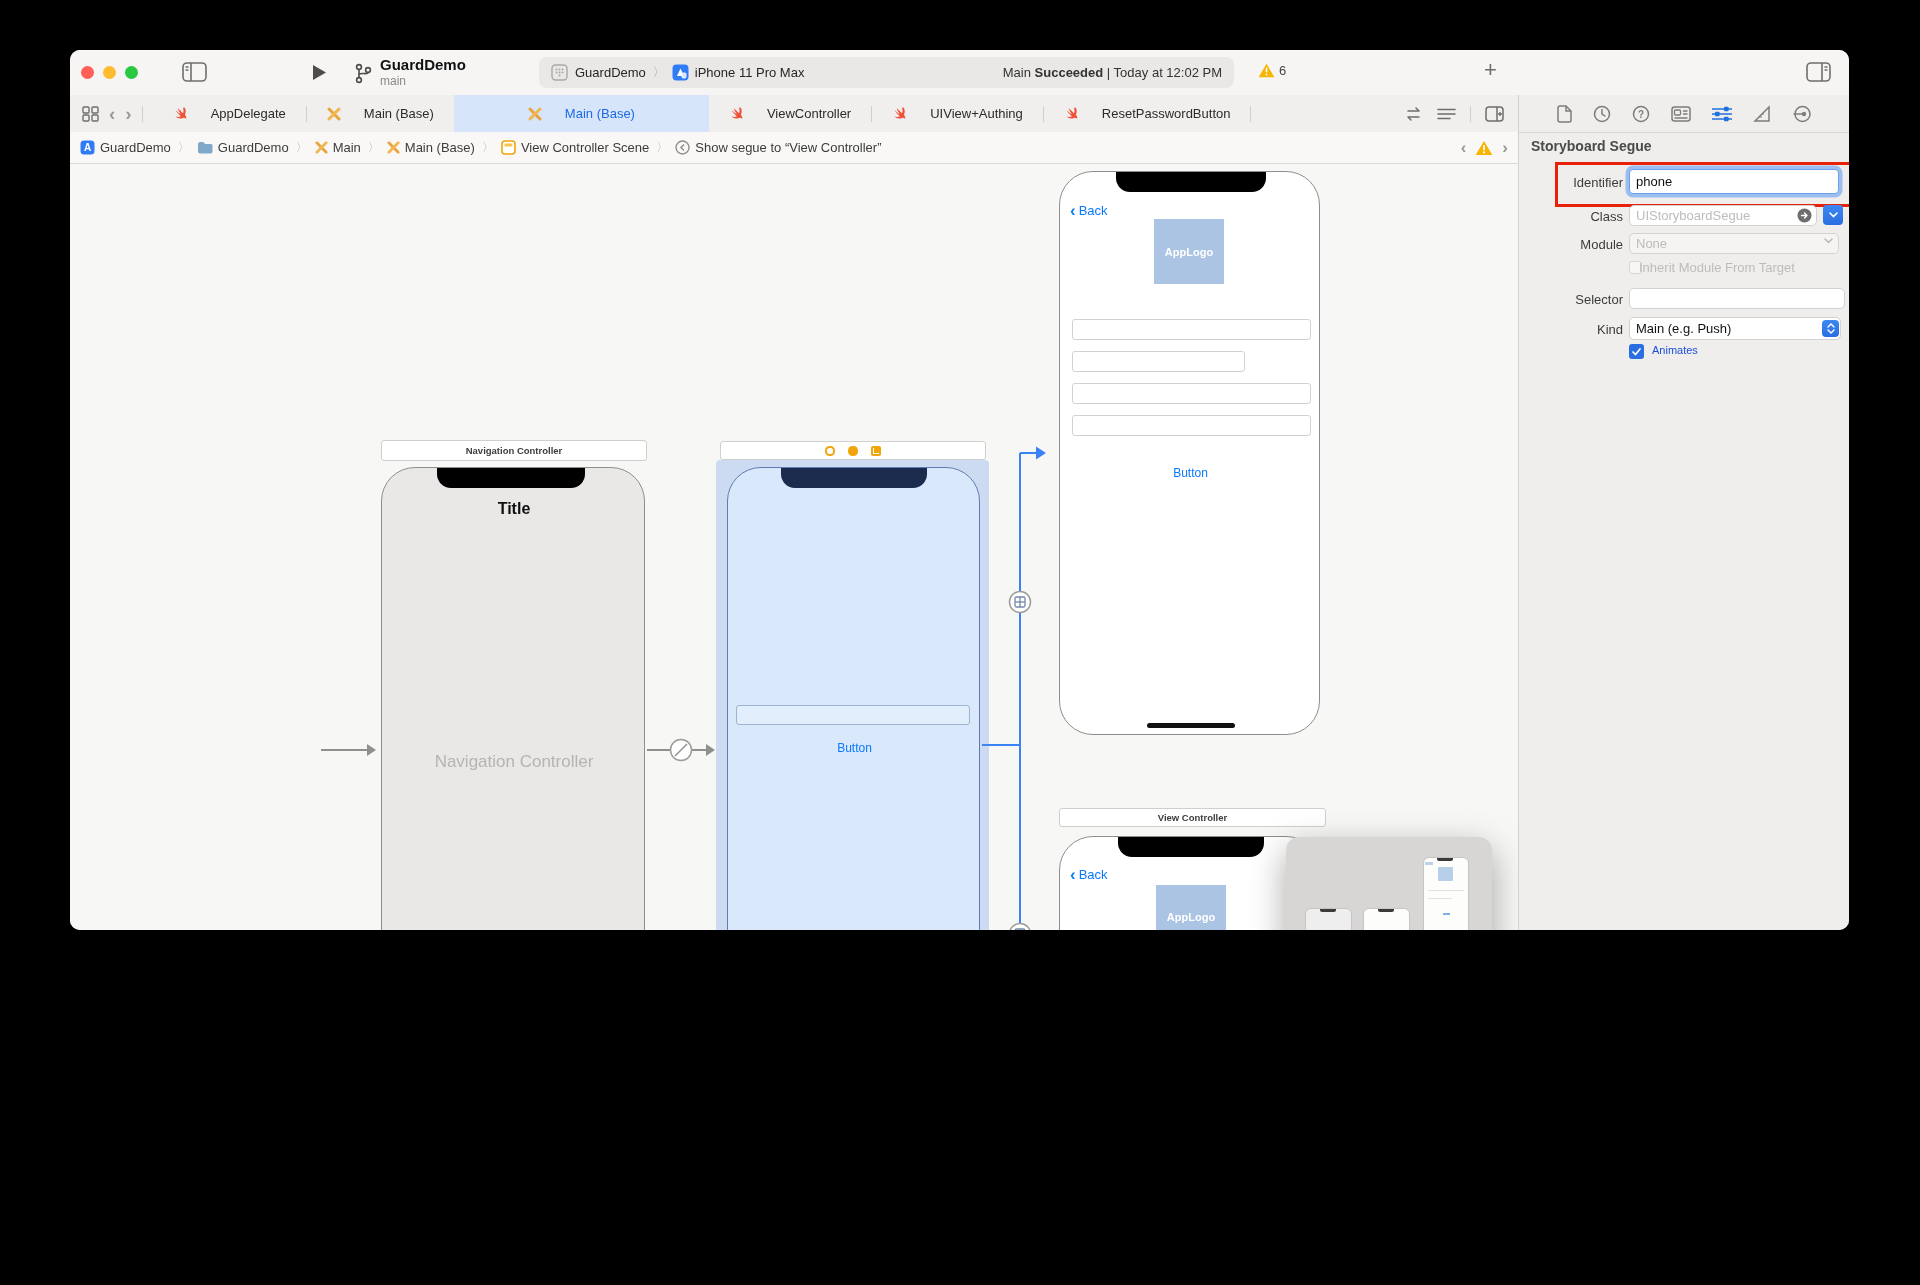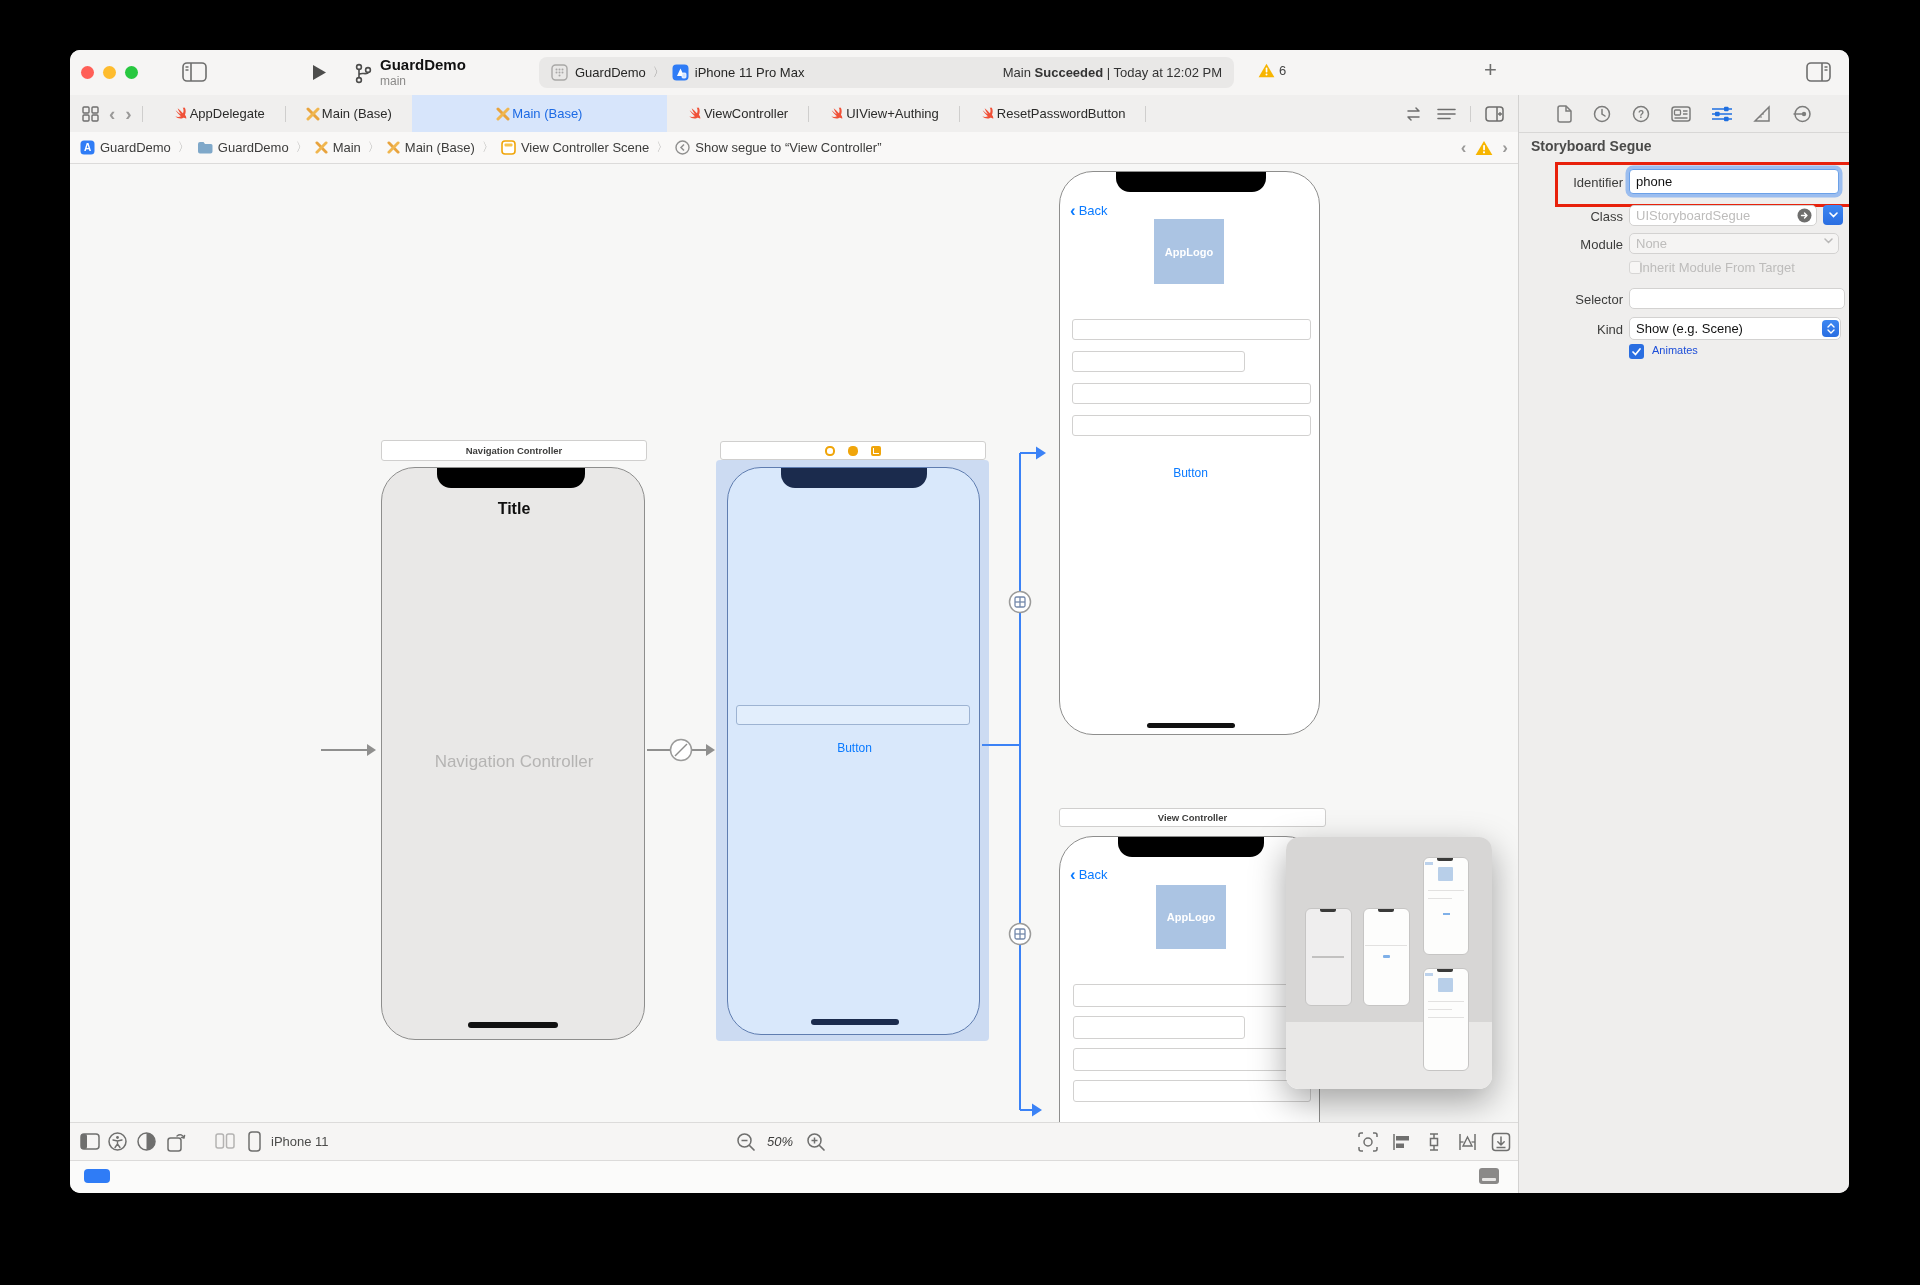--- a/index.html
+++ b/index.html
@@ -1,30 +1,30 @@
 <!DOCTYPE html>
 <html><head>
 <meta charset="utf-8">
 <style>
   html,body{margin:0;padding:0;background:#000;width:1920px;height:1285px;font-family:"Liberation Sans",sans-serif;-webkit-font-smoothing:antialiased;}
   .abs{position:absolute;}
-  #window{left:70px;top:50px;width:1779px;height:1143px;background:#f7f7f6;border-radius:10px;overflow:hidden;box-shadow:0 25px 60px rgba(0,0,0,.65);}
+  #window{left:70px;top:50px;width:1779px;height:880px;background:#f7f7f6;border-radius:10px;overflow:hidden;box-shadow:0 25px 60px rgba(0,0,0,.65);}
   
   .titlebar{left:0;top:0;width:1779px;height:45px;background:#f6f5f4;border-bottom:1px solid #d8d7d6;}
   .light{width:13px;height:13px;border-radius:50%;top:16px;}
   .ttl{font-size:15px;font-weight:bold;color:#111;}
   .sub{font-size:12px;color:#8a8988;}
   .pill{left:469px;top:7px;width:695px;height:31px;background:#e9e8e7;border-radius:8px;display:flex;align-items:center;padding:0 12px;box-sizing:border-box;font-size:13px;color:#262625;}
   .pill .sepch{color:#9b9a99;margin:0 7px;font-size:12px;}
   .buildtxt{margin-left:auto;color:#333;}
   .warnbadge{display:flex;align-items:center;gap:4px;font-size:13px;color:#444;}
   
   .tabbar{left:0;top:45px;width:1448px;height:37px;background:#f0efee;border-bottom:1px solid #d8d7d6;display:flex;align-items:stretch;}
   .tb-icons{display:flex;align-items:center;gap:10px;padding:0 10px 0 12px;color:#6e6e6d;}
-  .tab{display:flex;align-items:center;justify-content:center;gap:2px;padding:0 20px;font-size:13px;color:#2b2b2a;white-space:nowrap;}
+  .tab{display:flex;align-items:center;justify-content:center;gap:23px;padding:0 20px;font-size:13px;color:#2b2b2a;white-space:nowrap;}
   .tab.sel{background:#d7e5fb;color:#1c6ae4;min-width:215px;}
   .tsep{width:1px;height:16px;background:#cfcecd;align-self:center;}
   .chev{color:#9a9998;font-size:15px;font-weight:bold;}
   .tabbar-right{margin-left:auto;display:flex;align-items:center;gap:14px;padding-right:14px;}
   
   .jumpbar{left:0;top:82px;width:1448px;height:32px;background:#f9f8f7;border-bottom:1px solid #dcdbda;display:flex;align-items:center;padding:0 10px;box-sizing:border-box;font-size:13px;color:#3c3c3b;}
   .jb-item{display:flex;align-items:center;gap:5px;white-space:nowrap;}
   .jb-sep{color:#b3b2b1;margin:0 7px;font-size:12px;}
   .jumpbar-right{margin-left:auto;display:flex;align-items:center;gap:9px;}
   
@@ -602,21 +602,21 @@
     </span>
 
     <div class="gcheck" style="left:110px;top:166px;width:13px;height:13px;border:1px solid #d7d6d5;background:#f7f6f5;"></div>
     <div class="abs disabledtxt" style="left:120px;top:165px;font-size:13px;">Inherit Module From Target</div>
 
     <div class="lab" style="left:0;top:197px;">Selector</div>
     <input class="fld abs" style="left: 110px; top: 193px; width: 216px; height: 21px;">
 
     <div class="lab" style="left:0;top:227px;">Kind</div>
     <div class="fld abs" style="left:110px;top:222px;width:212px;height:23px;display:flex;align-items:center;">
-      <span>Show (e.g. Scene)</span>
+      <span>Main (e.g. Push)</span>
     </div>
     <div class="bluebtn" style="left:303px;top:225px;width:17px;height:17px;">
       <svg width="8" height="11" viewBox="0 0 8 11">
           <path d="M1 4 L4 1 L7 4" fill="none" stroke="#fff" stroke-width="1.4" stroke-linecap="round"></path>
           <path d="M1 7 L4 10 L7 7" fill="none" stroke="#fff" stroke-width="1.4" stroke-linecap="round"></path>
         </svg>
     </div>
 
     <div class="gcheck" style="left:110px;top:249px;width:15px;height:15px;background:#2a6ee1;display:flex;align-items:center;justify-content:center;">
       <svg width="9" height="8" viewBox="0 0 9 8">

